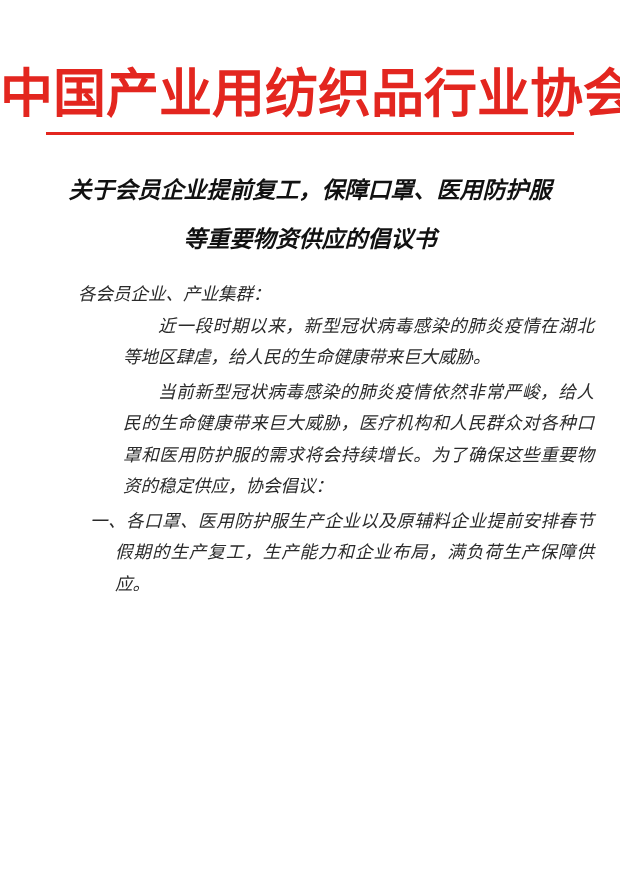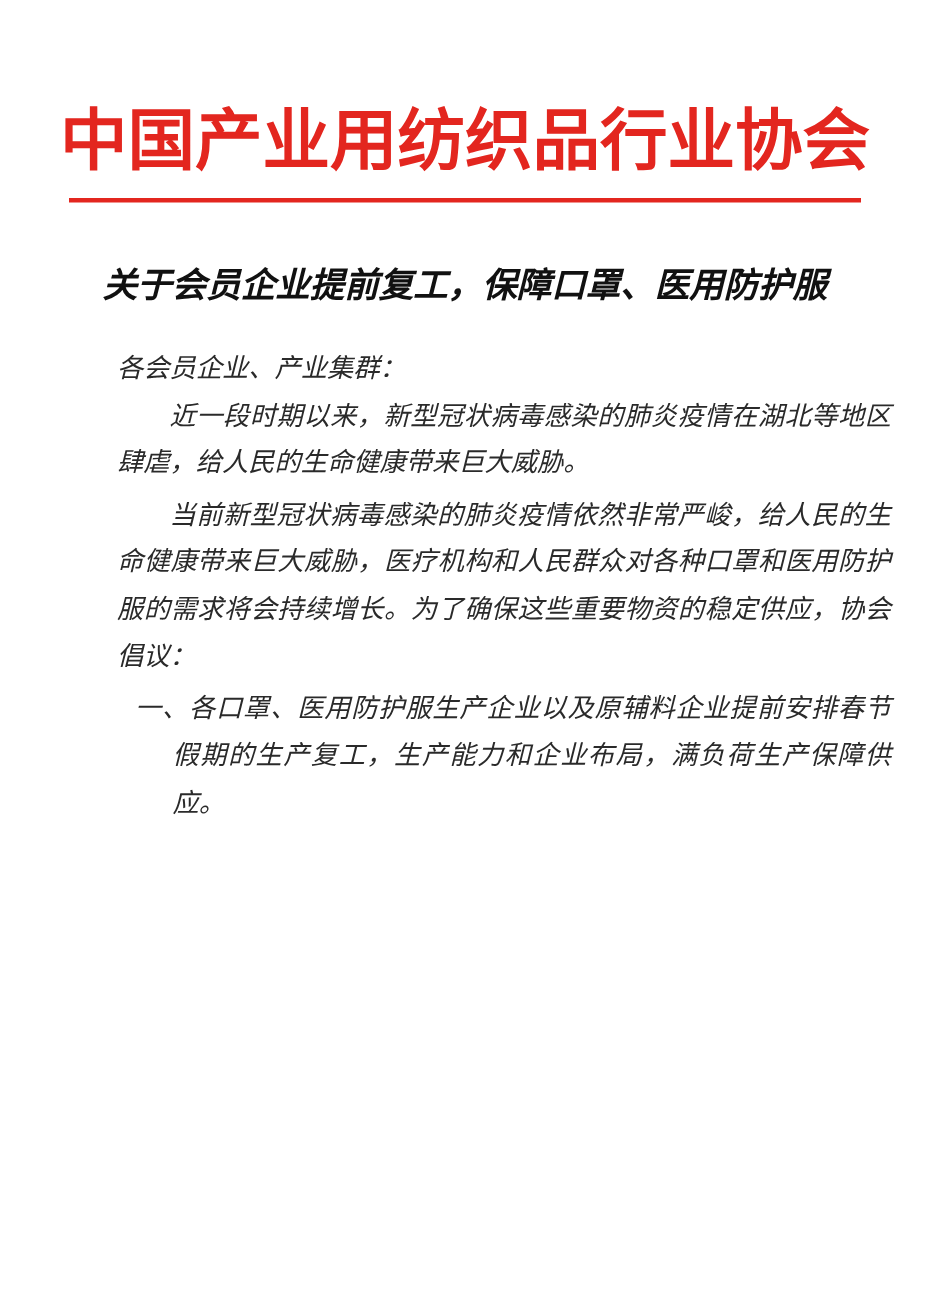--- a/index.html
+++ b/index.html
@@ -17,21 +17,21 @@
     font-family: "Liberation Serif", serif;
   }
   
   .letterhead {
     padding-top: 68px;
     text-align: center;
   }
   .org-name {
     font-family: "Liberation Serif", serif;
     font-weight: bold;
-    font-size: 45px;
+    font-size: 53px;
     line-height: 52px;
     letter-spacing: 0px;
     color: #e3261f;
     white-space: nowrap;
   }
   .letterhead-rule {
     width: 528px;
     height: 3px;
     background: #e3261f;
     margin: 12px auto 0 auto;
@@ -59,39 +59,41 @@
     margin: 0;
     padding: 0;
     text-indent: 2em;
     font-style: italic;
   }
   .content p.salutation {
     text-indent: 0;
   }
   .content p.para {
     margin-bottom: 3px;
+    margin-left: 45px;
   }
   .content p.list-item {
     margin-left: 37px;
     margin-top: 2px;
     text-indent: -25px;
   }
 </style>
 </head>
 <body>
 
 <div class="page">
 
   <div class="letterhead">
     <div class="org-name">中国产业用纺织品行业协会</div>
     <div class="letterhead-rule"></div>
   </div>
 
   <div class="doc-title">
     <div>关于会员企业提前复工，保障口罩、医用防护服</div>
+    <div>等重要物资供应的倡议书</div>
   </div>
 
   <div class="content">
     <p class="salutation">各会员企业、产业集群：</p>
     <p class="para">近一段时期以来，新型冠状病毒感染的肺炎疫情在湖北等地区肆虐，给人民的生命健康带来巨大威胁。</p>
     <p class="para">当前新型冠状病毒感染的肺炎疫情依然非常严峻，给人民的生命健康带来巨大威胁，医疗机构和人民群众对各种口罩和医用防护服的需求将会持续增长。为了确保这些重要物资的稳定供应，协会倡议：</p>
     <p class="list-item">一、各口罩、医用防护服生产企业以及原辅料企业提前安排春节假期的生产复工，生产能力和企业布局，满负荷生产保障供应。</p>
   </div>
 
 </div>

